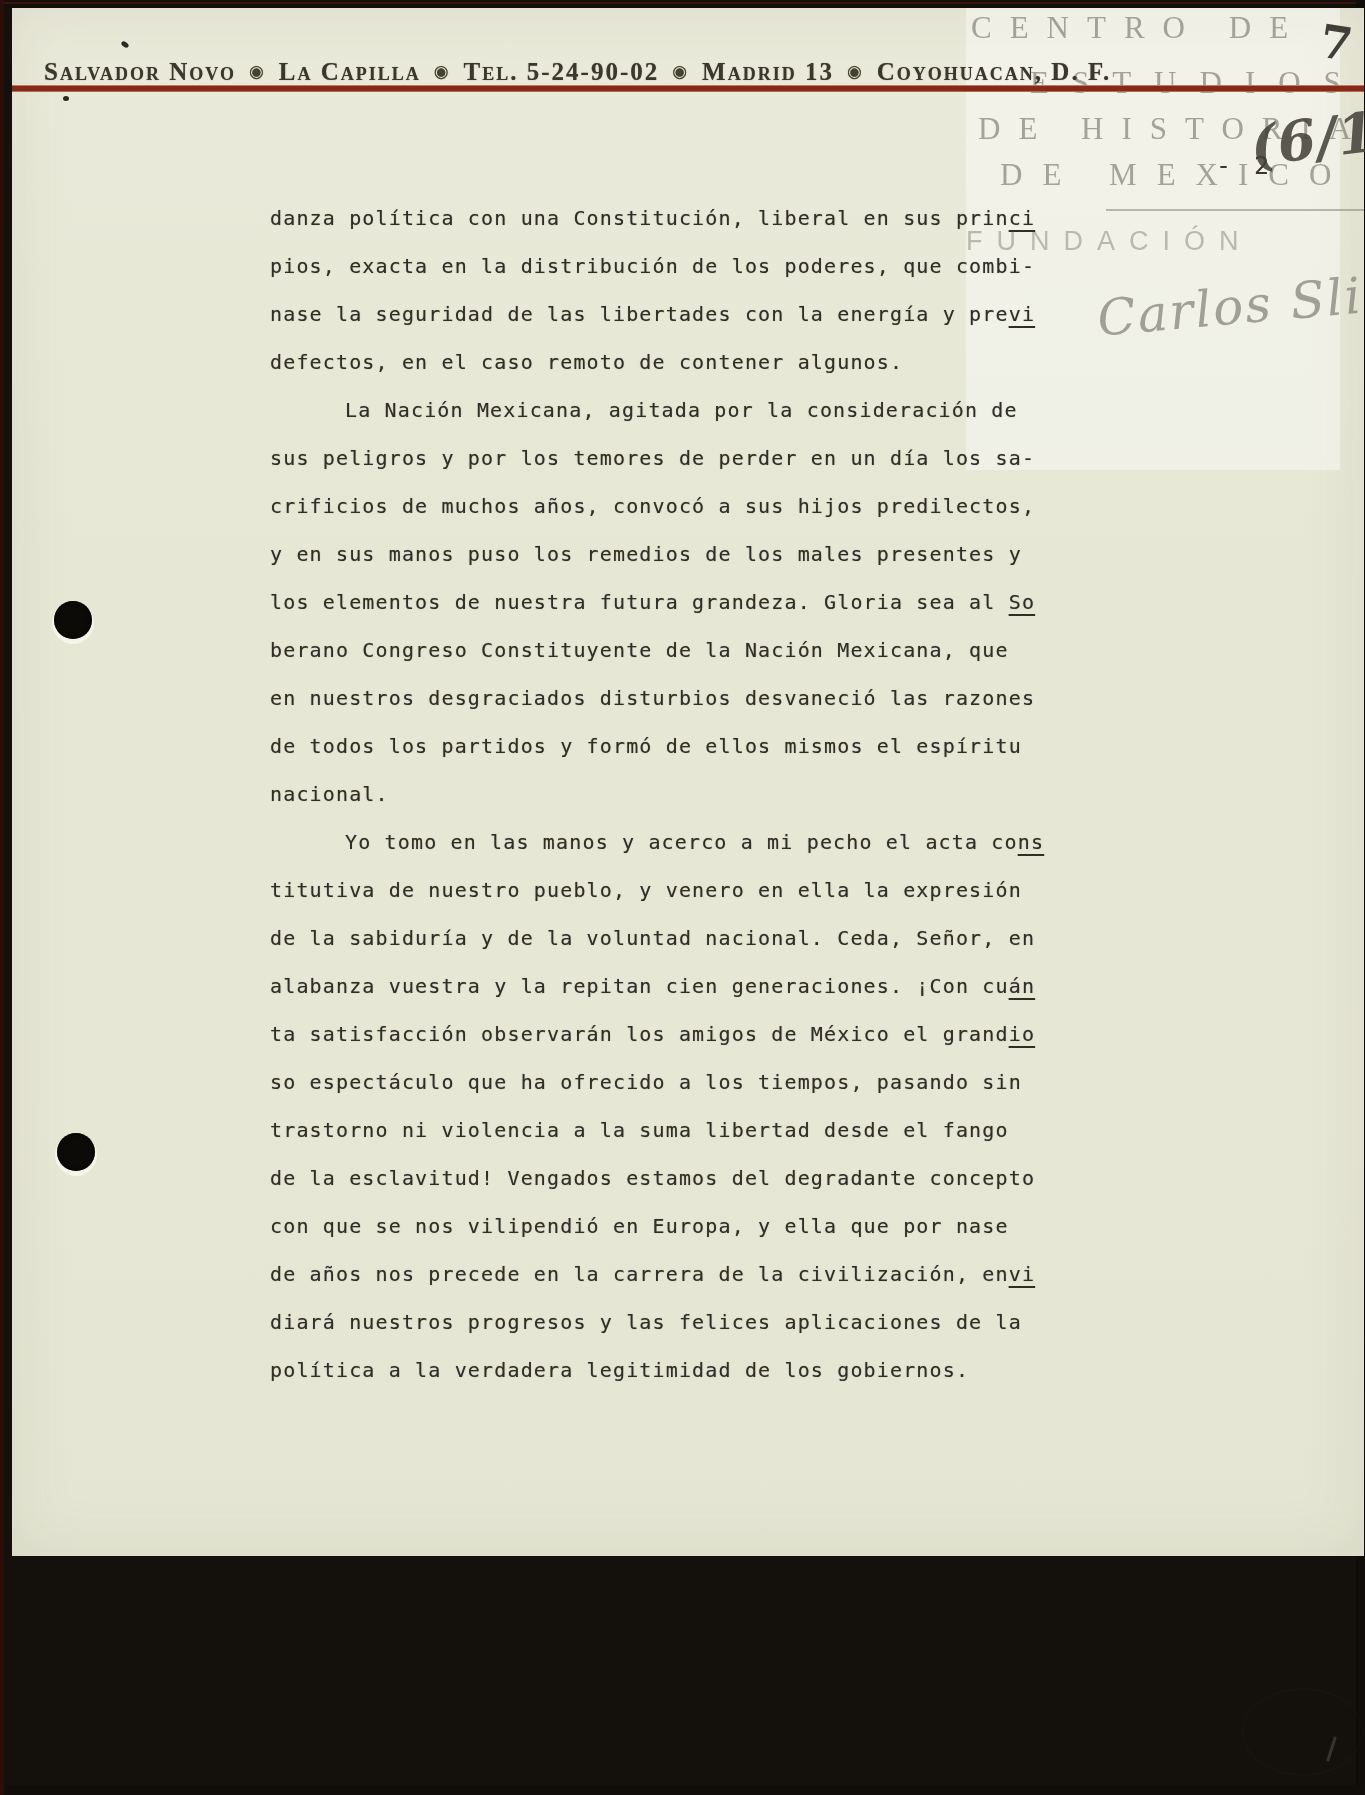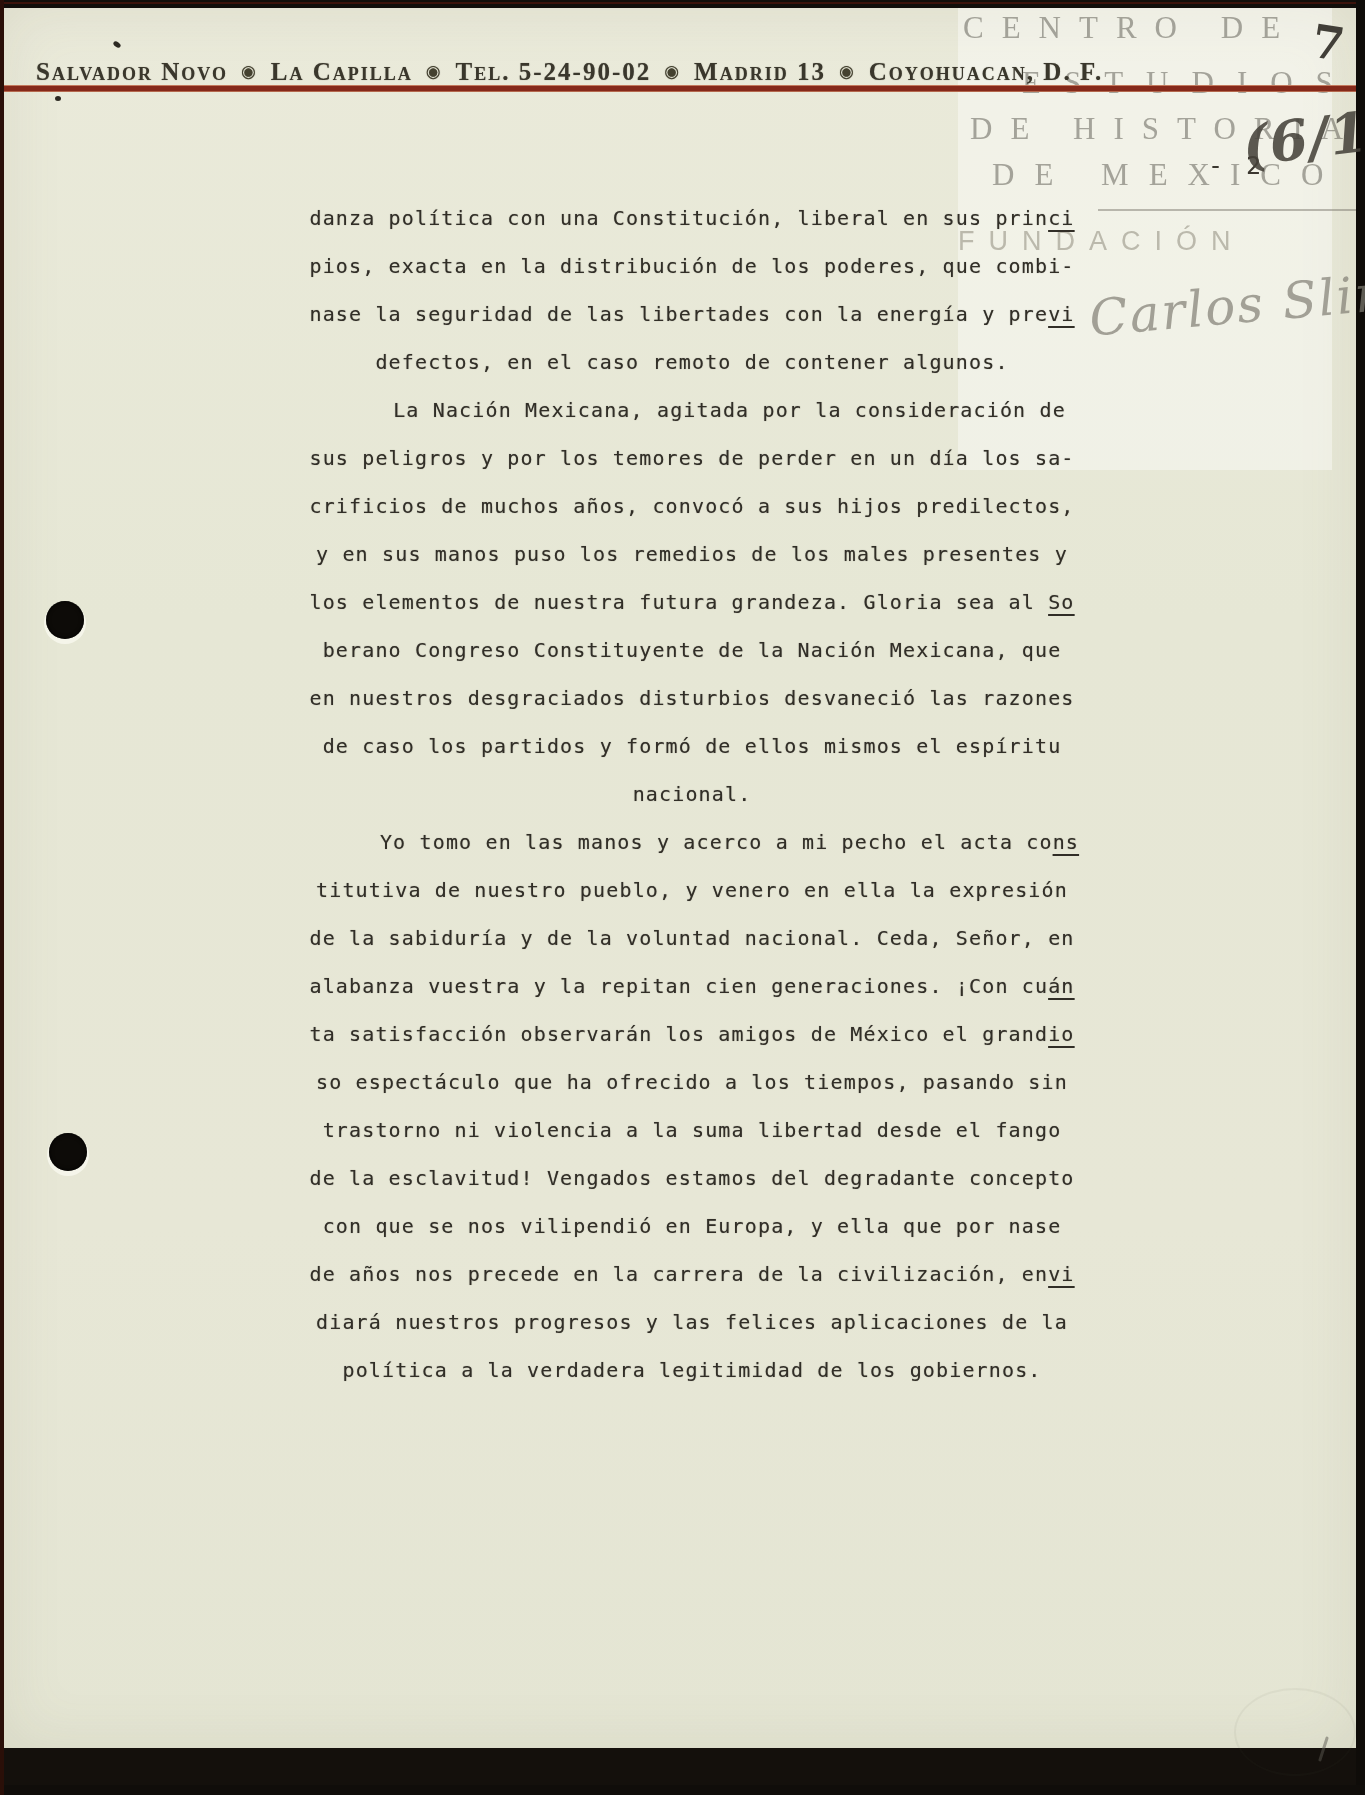--- a/index.html
+++ b/index.html
@@ -9,24 +9,23 @@
     font-family:"DejaVu Sans Mono",monospace;
   }
   
   .scan-edge-top{position:absolute;left:0;top:0;width:1365px;height:8px;background:#120e0a;}
   .scan-edge-top::after{content:"";position:absolute;left:0;top:2px;width:100%;height:2px;background:#3c130b;}
   .scan-edge-right{position:absolute;right:0;top:0;width:9px;height:1795px;background:#0f0c09;}
   .scan-edge-bottom{position:absolute;left:0;bottom:0;width:1365px;height:10px;background:#100d0a;}
   .scan-edge-left{position:absolute;left:0;top:0;width:4px;height:1795px;background:#2a0f08;}
 
   .paper{
-    position:absolute;left:4px;top:8px;width:1352px;height:1740px;
+    position:absolute;left:12px;top:8px;width:1352px;height:1548px;
     background:linear-gradient(180deg,#eaeada 0%,#e6e7d5 35%,#e7e7d6 70%,#e4e5d3 100%);
     box-shadow:inset 0 0 60px rgba(120,115,90,0.12);
-    text-align:center;
   }
 
   
   .letterhead{
     position:absolute;left:32px;top:44px;width:1110px;height:40px;
     display:flex;align-items:center;gap:13px;white-space:nowrap;
     font-family:"Liberation Serif","DejaVu Serif",serif;
     font-variant:small-caps;font-weight:bold;
     font-size:25px;letter-spacing:2px;color:#3a372c;
     text-shadow:0 0 1px rgba(58,55,44,0.5);
@@ -155,21 +154,21 @@
       <div class="tline">pios, exacta en la distribución de los poderes, que combi-</div>
       <div class="tline">nase la seguridad de las libertades con la energía y pre<span class="u">vi</span></div>
       <div class="tline">defectos, en el caso remoto de contener algunos.</div>
       <div class="tline indent">La Nación Mexicana, agitada por la consideración de</div>
       <div class="tline">sus peligros y por los temores de perder en un día los sa-</div>
       <div class="tline">crificios de muchos años, convocó a sus hijos predilectos,</div>
       <div class="tline">y en sus manos puso los remedios de los males presentes y</div>
       <div class="tline">los elementos de nuestra futura grandeza. Gloria sea al <span class="u">So</span></div>
       <div class="tline">berano Congreso Constituyente de la Nación Mexicana, que</div>
       <div class="tline">en nuestros desgraciados disturbios desvaneció las razones</div>
-      <div class="tline">de caso los partidos y formó de ellos mismos el espíritu</div>
+      <div class="tline">de todos los partidos y formó de ellos mismos el espíritu</div>
       <div class="tline">nacional.</div>
       <div class="tline indent">Yo tomo en las manos y acerco a mi pecho el acta co<span class="u">ns</span></div>
       <div class="tline">titutiva de nuestro pueblo, y venero en ella la expresión</div>
       <div class="tline">de la sabiduría y de la voluntad nacional. Ceda, Señor, en</div>
       <div class="tline">alabanza vuestra y la repitan cien generaciones. ¡Con cu<span class="u">án</span></div>
       <div class="tline">ta satisfacción observarán los amigos de México el grand<span class="u">io</span></div>
       <div class="tline">so espectáculo que ha ofrecido a los tiempos, pasando sin</div>
       <div class="tline">trastorno ni violencia a la suma libertad desde el fango</div>
       <div class="tline">de la esclavitud! Vengados estamos del degradante concepto</div>
       <div class="tline">con que se nos vilipendió en Europa, y ella que por nase</div>

